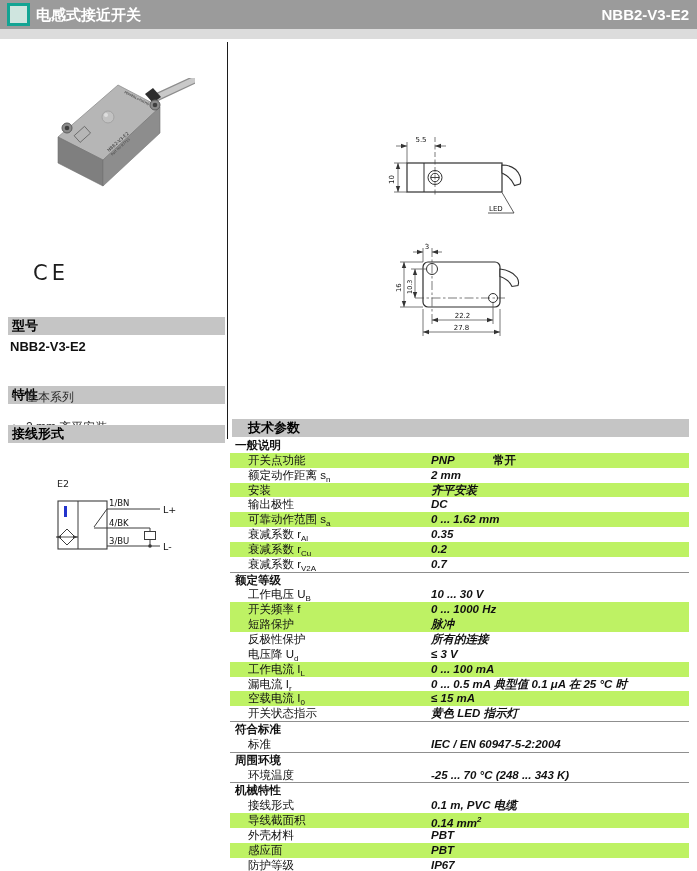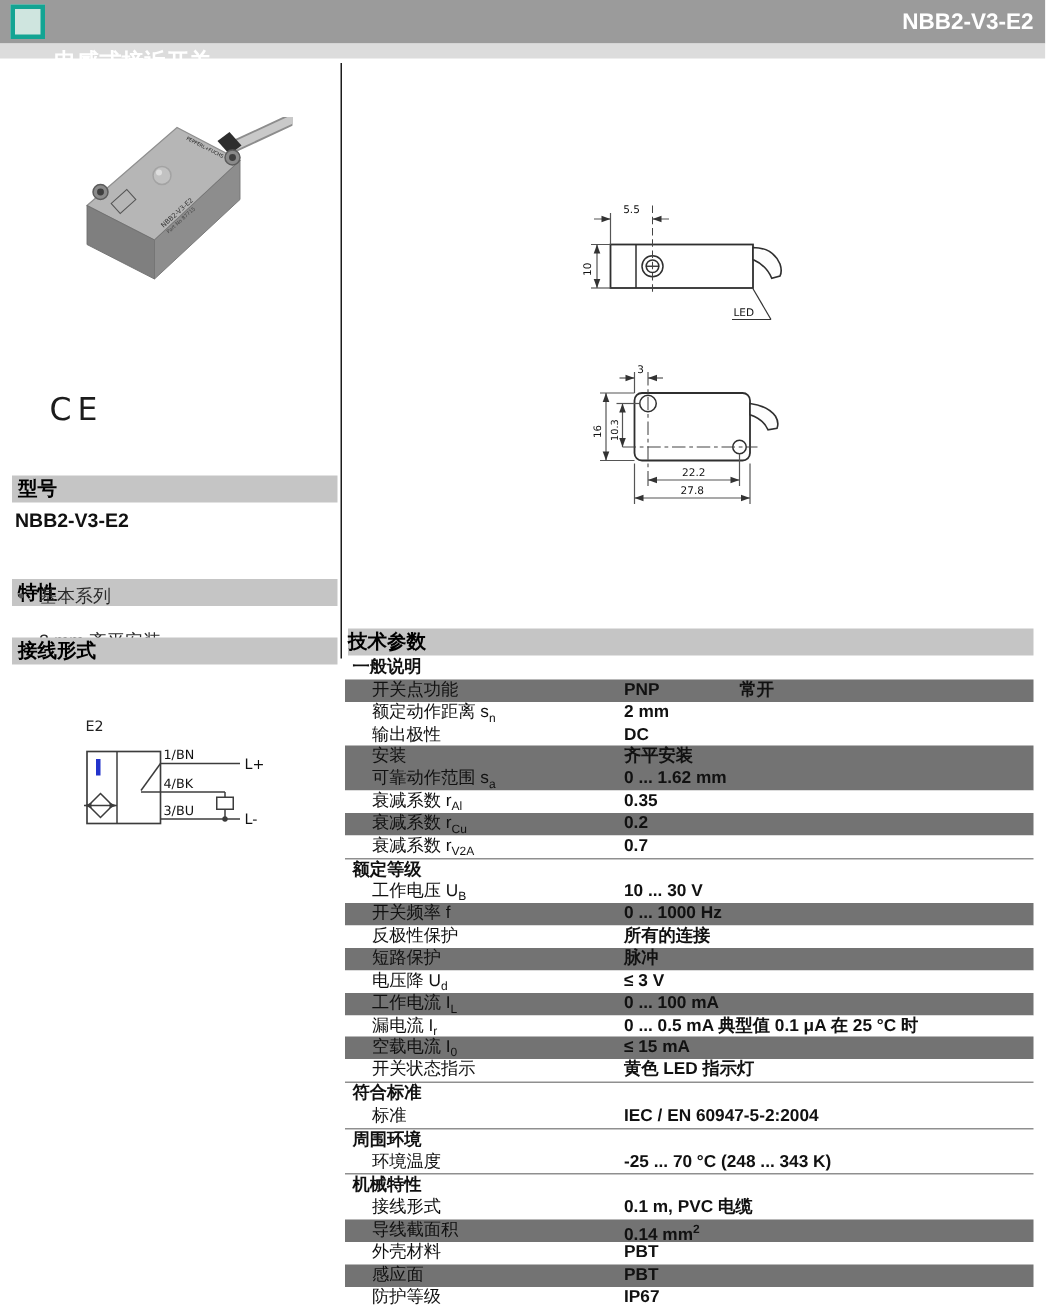--- a/index.html
+++ b/index.html
@@ -5,21 +5,21 @@
   html,body{margin:0;padding:0;background:#fff;}
   .page{position:relative;width:697px;height:871px;background:#ffffff;overflow:hidden;
         font-family:"Liberation Sans","DejaVu Sans",sans-serif;color:#111;}
 
   
   .topbar{position:absolute;left:0;top:0;width:697px;height:29px;background:#9b9b9b;}
   .topstrip{position:absolute;left:0;top:29px;width:697px;height:10px;background:#dcdcdc;}
   .brandicon{position:absolute;left:7px;top:3px;width:17px;height:17px;background:#cfe5df;
              border:3px solid #13a493;}
   .topbar-title{position:absolute;left:36px;top:0;height:16px;line-height:29px;
-                color:#fff;font-size:15px;font-weight:bold;margin-top:27px;}
+                color:#fff;font-size:15px;font-weight:bold;}
   .topbar-model{position:absolute;right:8px;top:0;height:29px;line-height:29px;
                 color:#fff;font-size:15px;font-weight:bold;}
 
   
   .vdivider{position:absolute;left:227px;top:42px;width:1px;height:397px;background:#1c1c1c;}
 
   
   .photo{position:absolute;left:45px;top:78px;}
   .ce{position:absolute;left:33px;top:261px;font-size:21px;letter-spacing:4px;
       color:#1c1c1c;font-family:"DejaVu Sans",sans-serif;}
@@ -31,33 +31,33 @@
   .feature .blt{display:inline-block;width:14px;color:#555;}
   #feat0{top:389px;} #feat1{top:403px;margin-top:16px;}
   .wiring{position:absolute;left:25px;top:465px;}
 
   
   #bar-dims{position:absolute;left:232px;top:57px;width:457px;height:18px;line-height:18px;
             background:#c5c5c5;font-size:13px;font-weight:bold;padding-left:4px;
             box-sizing:border-box;color:#000;}
   .dims-svg{position:absolute;left:232px;top:80px;}
   #bar-tech{position:absolute;left:232px;top:419px;width:457px;height:18px;line-height:18px;
-            background:#c5c5c5;font-size:13px;font-weight:bold;padding-left:0;
+            background:#c5c5c5;font-size:13px;font-weight:bold;padding-left:16px;
             box-sizing:border-box;color:#000;}
 
   
   .table{position:absolute;left:230px;top:438px;width:459px;}
   .trow{position:relative;height:14.85px;background:#fff;}
-  .trow.shade{background:#737373;}
+  .trow.shade{background:#bef264;}
   .trow.thead{font-weight:bold;}
   .trow.thead:not(:first-child){border-top:1px solid #8f8f8f;}
   .hlabel{position:absolute;left:5px;top:0;line-height:14.85px;font-size:11.5px;white-space:nowrap;}
   .tlabel{position:absolute;left:18px;top:0;line-height:14.85px;font-size:11.5px;white-space:nowrap;}
-  .tvalue{position:absolute;left:186px;top:0;line-height:14.85px;font-size:11.5px;
-          font-weight:bold;white-space:nowrap;}
+  .tvalue{position:absolute;left:201px;top:0;line-height:14.85px;font-size:11.5px;
+          font-weight:bold;white-space:nowrap;font-style:italic;}
   .tvalue2{position:absolute;left:263px;top:0;line-height:14.85px;font-size:11.5px;
            font-weight:bold;white-space:nowrap;}
   .table sub{font-size:8px;}
   .table sup{font-size:8px;}
 
   svg text{font-family:"DejaVu Sans","Liberation Sans",sans-serif;}
 </style>
 </head>
 <body>
 
@@ -212,29 +212,29 @@
       </div>
       <div class="trow shade">
         <span class="tlabel">开关点功能</span>
         <span class="tvalue">PNP</span>
         <span class="tvalue2">常开</span>
       </div>
       <div class="trow">
         <span class="tlabel">额定动作距离 s<sub>n</sub></span>
         <span class="tvalue">2 mm</span>
       </div>
+      <div class="trow shade">
+        <span class="tlabel">安装</span>
+        <span class="tvalue">齐平安装</span>
+      </div>
       <div class="trow">
         <span class="tlabel">输出极性</span>
         <span class="tvalue">DC</span>
       </div>
       <div class="trow shade">
-        <span class="tlabel">安装</span>
-        <span class="tvalue">齐平安装</span>
-      </div>
-      <div class="trow shade">
         <span class="tlabel">可靠动作范围 s<sub>a</sub></span>
         <span class="tvalue">0 ... 1.62 mm</span>
       </div>
       <div class="trow">
         <span class="tlabel">衰减系数 r<sub>Al</sub></span>
         <span class="tvalue">0.35</span>
       </div>
       <div class="trow shade">
         <span class="tlabel">衰减系数 r<sub>Cu</sub></span>
         <span class="tvalue">0.2</span>
@@ -247,28 +247,28 @@
         <span class="hlabel">额定等级</span>
       </div>
       <div class="trow">
         <span class="tlabel">工作电压 U<sub>B</sub></span>
         <span class="tvalue">10 ... 30 V</span>
       </div>
       <div class="trow shade">
         <span class="tlabel">开关频率 f</span>
         <span class="tvalue">0 ... 1000 Hz</span>
       </div>
+      <div class="trow shade">
+        <span class="tlabel">短路保护</span>
+        <span class="tvalue">脉冲</span>
+      </div>
       <div class="trow">
         <span class="tlabel">反极性保护</span>
         <span class="tvalue">所有的连接</span>
       </div>
-      <div class="trow shade">
-        <span class="tlabel">短路保护</span>
-        <span class="tvalue">脉冲</span>
-      </div>
       <div class="trow">
         <span class="tlabel">电压降 U<sub>d</sub></span>
         <span class="tvalue">≤ 3 V</span>
       </div>
       <div class="trow shade">
         <span class="tlabel">工作电流 I<sub>L</sub></span>
         <span class="tvalue">0 ... 100 mA</span>
       </div>
       <div class="trow">
         <span class="tlabel">漏电流 I<sub>r</sub></span>

